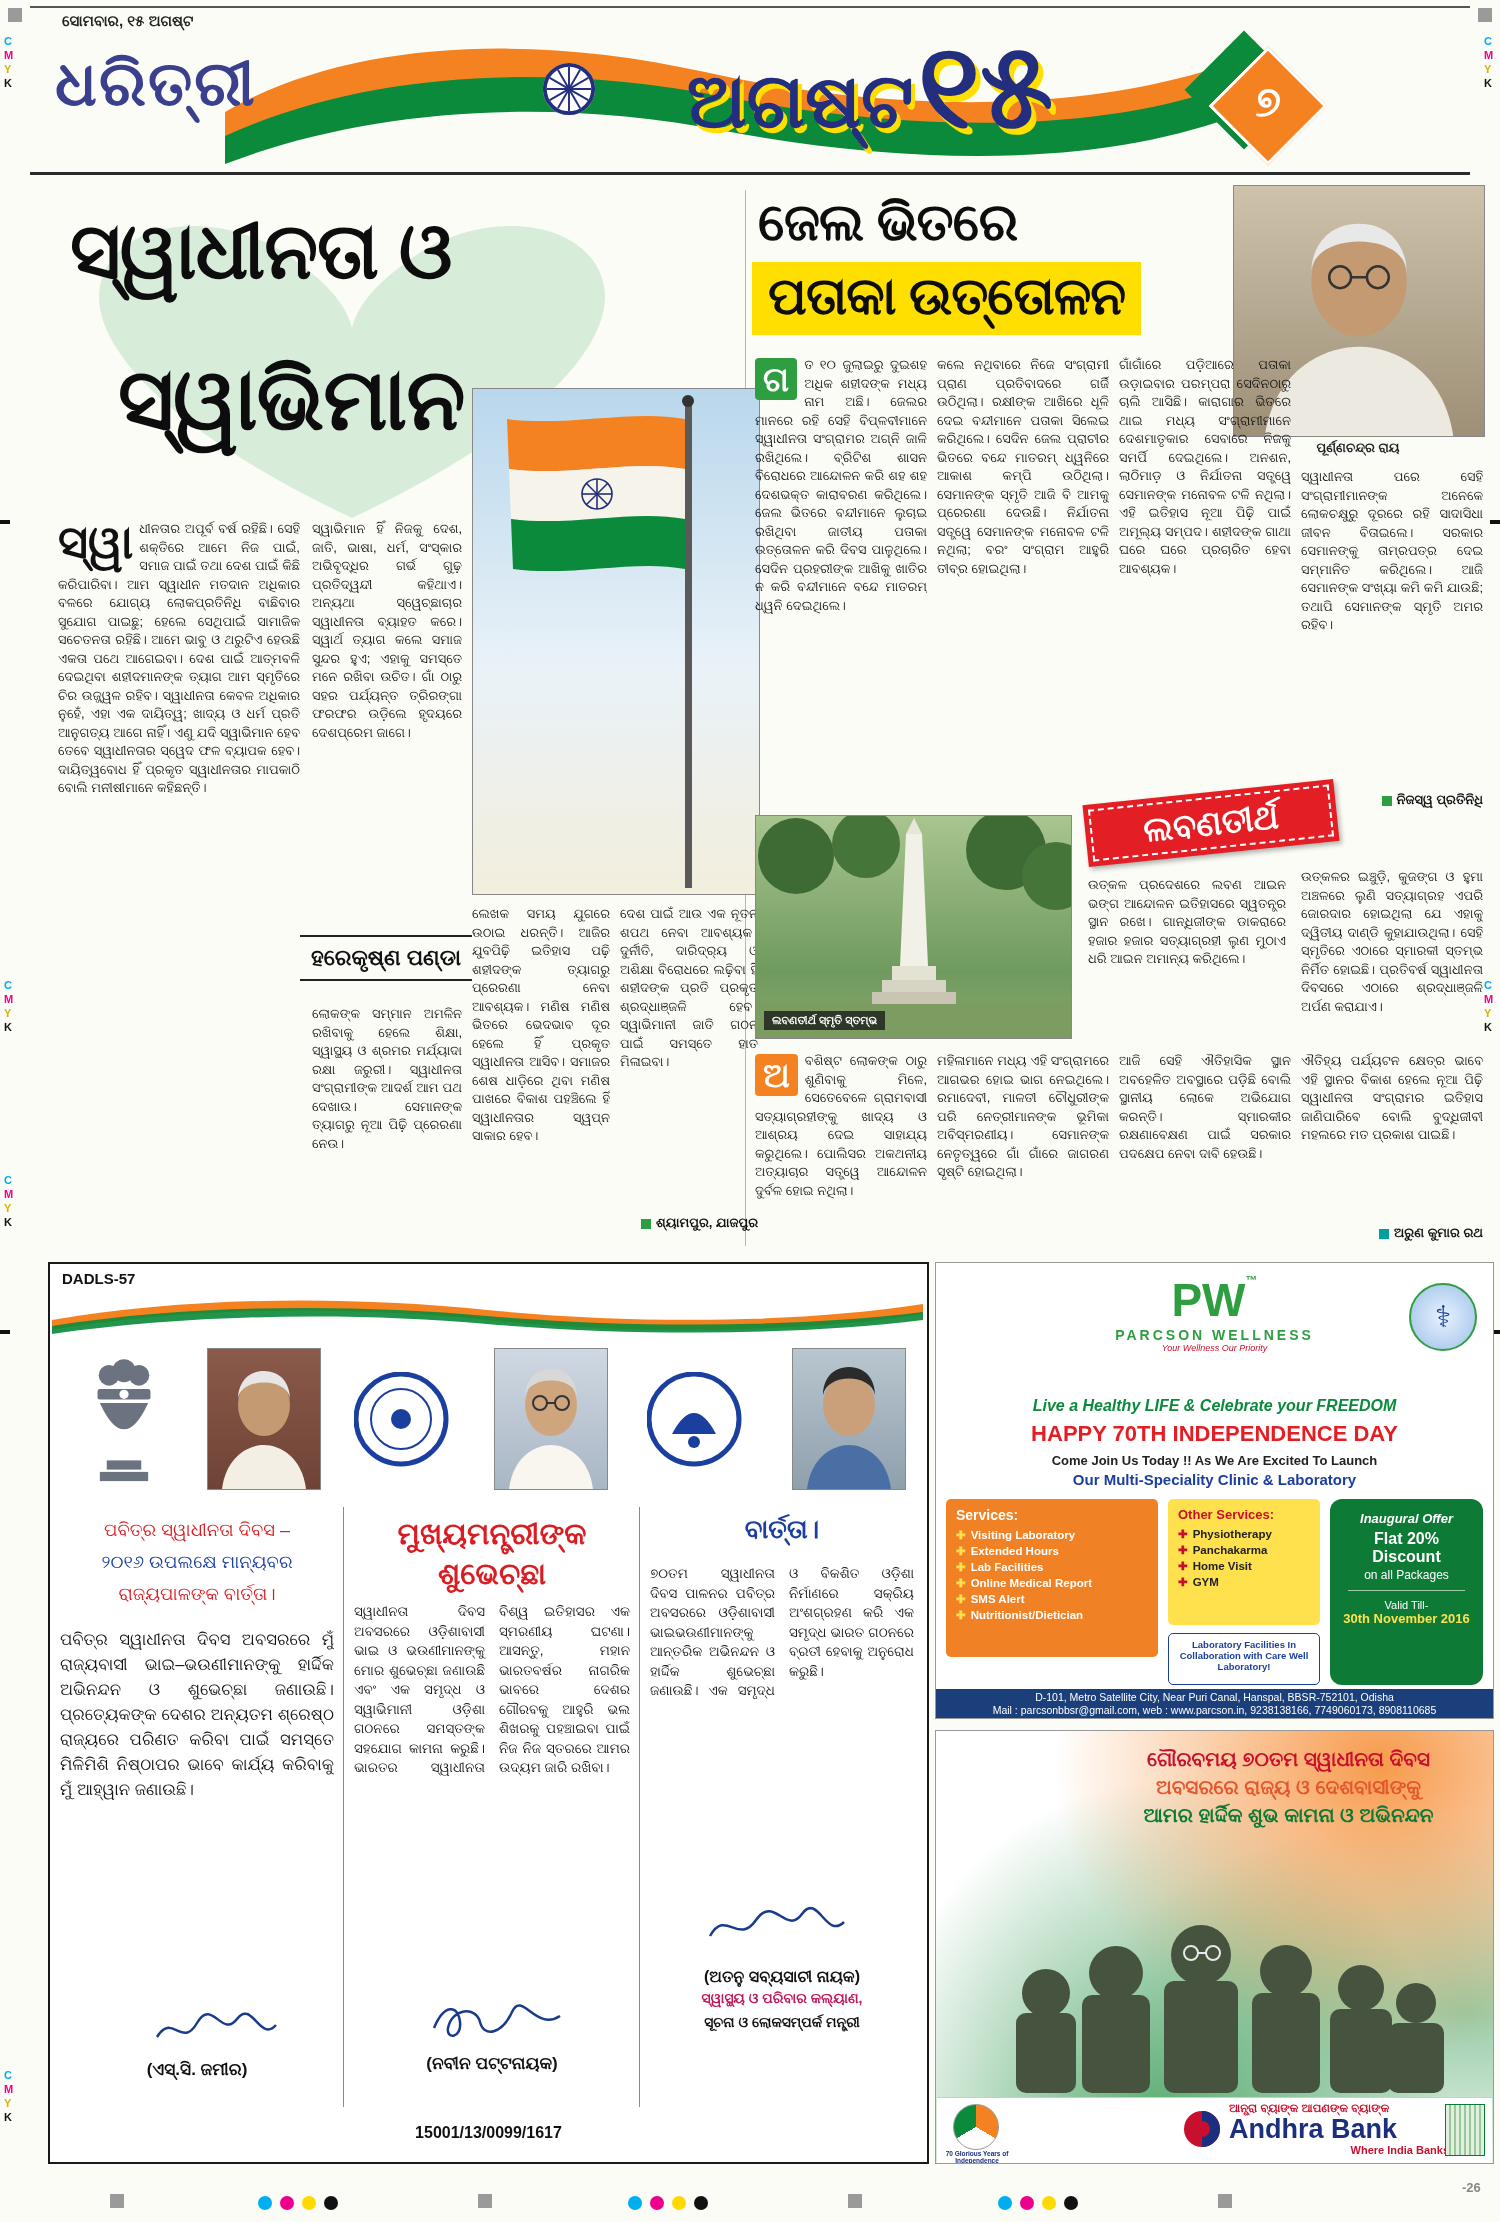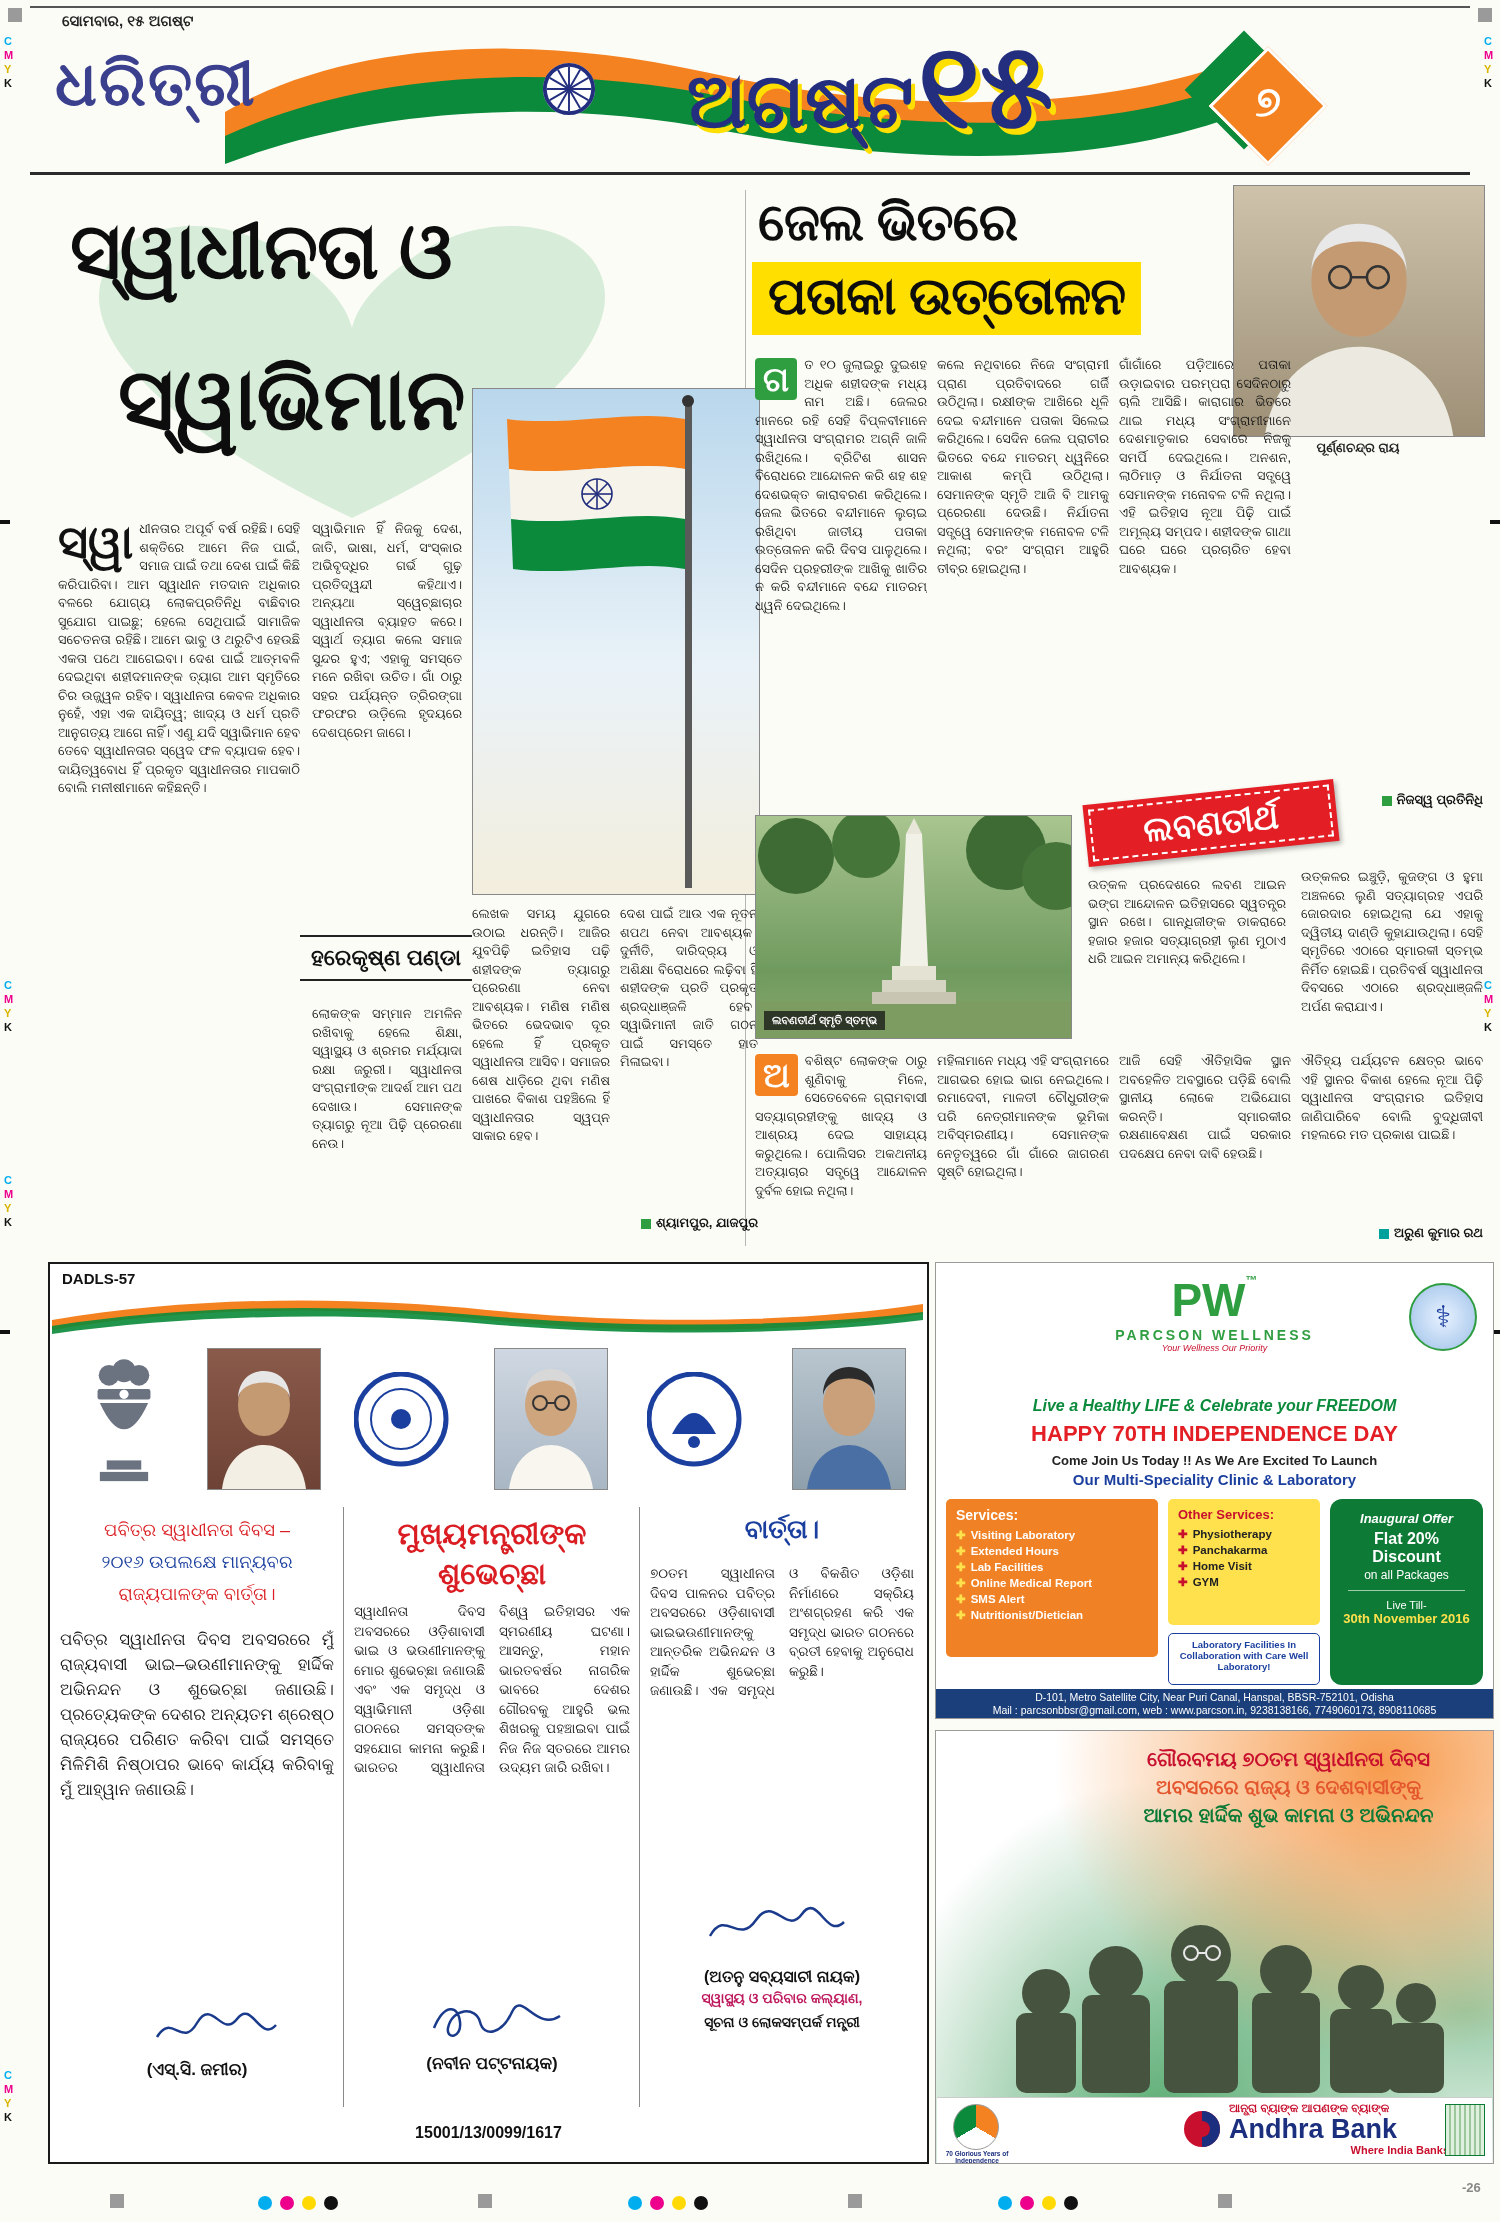--- a/index.html
+++ b/index.html
@@ -169,20 +169,21 @@
       </g>
     </svg>
   </div>
   <div class="caption" style="left:1233px;top:440px;width:250px;">ପୂର୍ଣ୍ଣଚନ୍ଦ୍ର ରାୟ</div>
 
   <div class="col" style="left:755px;top:356px;width:172px;height:456px;">
     <span class="dcbox green">ଗ</span><span>ତ ୧୦ ଜୁଲାଇରୁ ଦୁଇଶହ ଅଧିକ ଶହୀଦଙ୍କ ମଧ୍ୟ ନାମ ଅଛି। ଜେଲର ମାନରେ ରହି ସେହି ବିପ୍ଳବୀମାନେ ସ୍ୱାଧୀନତା ସଂଗ୍ରାମର ଅଗ୍ନି ଜାଳି ରଖିଥିଲେ। ବ୍ରିଟିଶ ଶାସନ ବିରୋଧରେ ଆନ୍ଦୋଳନ କରି ଶହ ଶହ ଦେଶଭକ୍ତ କାରାବରଣ କରିଥିଲେ। ଜେଲ ଭିତରେ ବନ୍ଦୀମାନେ ଲୁଚାଇ ରଖିଥିବା ଜାତୀୟ ପତାକା ଉତ୍ତୋଳନ କରି ଦିବସ ପାଳୁଥିଲେ। ସେଦିନ ପ୍ରହରୀଙ୍କ ଆଖିକୁ ଖାତିର ନ କରି ବନ୍ଦୀମାନେ ବନ୍ଦେ ମାତରମ୍ ଧ୍ୱନି ଦେଇଥିଲେ।</span>
   </div>
   <div class="col" style="left:937px;top:356px;width:172px;height:456px;">କଲେ ନଥିବାରେ ନିଜେ ସଂଗ୍ରାମୀ ପ୍ରାଣ ପ୍ରତିବାଦରେ ଗର୍ଜି ଉଠିଥିଲା। ରକ୍ଷୀଙ୍କ ଆଖିରେ ଧୂଳି ଦେଇ ବନ୍ଦୀମାନେ ପତାକା ସିଲେଇ କରିଥିଲେ। ସେଦିନ ଜେଲ ପ୍ରାଚୀର ଭିତରେ ବନ୍ଦେ ମାତରମ୍ ଧ୍ୱନିରେ ଆକାଶ କମ୍ପି ଉଠିଥିଲା। ସେମାନଙ୍କ ସ୍ମୃତି ଆଜି ବି ଆମକୁ ପ୍ରେରଣା ଦେଉଛି। ନିର୍ଯାତନା ସତ୍ତ୍ୱେ ସେମାନଙ୍କ ମନୋବଳ ଟଳି ନଥିଲା; ବରଂ ସଂଗ୍ରାମ ଆହୁରି ତୀବ୍ର ହୋଇଥିଲା।</div>
   <div class="col" style="left:1119px;top:356px;width:172px;height:456px;">ଗାଁଗାଁରେ ପଡ଼ିଆରେ ପତାକା ଉଡ଼ାଇବାର ପରମ୍ପରା ସେଦିନଠାରୁ ଚାଲି ଆସିଛି। କାରାଗାର ଭିତରେ ଥାଇ ମଧ୍ୟ ସଂଗ୍ରାମୀମାନେ ଦେଶମାତୃକାର ସେବାରେ ନିଜକୁ ସମର୍ପି ଦେଇଥିଲେ। ଅନଶନ, ଲାଠିମାଡ଼ ଓ ନିର୍ଯାତନା ସତ୍ତ୍ୱେ ସେମାନଙ୍କ ମନୋବଳ ଟଳି ନଥିଲା। ଏହି ଇତିହାସ ନୂଆ ପିଢ଼ି ପାଇଁ ଅମୂଲ୍ୟ ସମ୍ପଦ। ଶହୀଦଙ୍କ ଗାଥା ଘରେ ଘରେ ପ୍ରଚାରିତ ହେବା ଆବଶ୍ୟକ।</div>
+  <div class="col" style="left:1301px;top:468px;width:182px;height:318px;">ସ୍ୱାଧୀନତା ପରେ ସେହି ସଂଗ୍ରାମୀମାନଙ୍କ ଅନେକେ ଲୋକଚକ୍ଷୁରୁ ଦୂରରେ ରହି ସାଦାସିଧା ଜୀବନ ବିତାଇଲେ। ସରକାର ସେମାନଙ୍କୁ ତାମ୍ରପତ୍ର ଦେଇ ସମ୍ମାନିତ କରିଥିଲେ। ଆଜି ସେମାନଙ୍କ ସଂଖ୍ୟା କମି କମି ଯାଉଛି; ତଥାପି ସେମାନଙ୍କ ସ୍ମୃତି ଅମର ରହିବ।</div>
   <div class="tail" style="left:1301px;top:792px;width:182px;">
     <span class="sq" style="background:#2f9e41;"></span><span>ନିଜସ୍ୱ ପ୍ରତିନିଧି</span>
   </div>
 
   <div class="photo" style="left:755px;top:815px;width:315px;height:222px;background: linear-gradient(#a9c590,#6f9a5e 70%,#8aa86f);">
     <svg width="315" height="222" viewBox="0 0 315 222">
       <circle cx="40" cy="40" r="38" fill="#3e6b34"></circle>
       <circle cx="110" cy="28" r="34" fill="#46753a"></circle>
       <circle cx="250" cy="34" r="40" fill="#3e6b34"></circle>
       <circle cx="300" cy="60" r="34" fill="#46753a"></circle>
@@ -373,21 +374,21 @@
         </div>
     </div>
 
     <div class="abs ctr" style="left:232px;top:370px;width:152px;height:52px;background:#fff;border:1.5px solid #1b3f9e;border-radius:5px;font-size:9.5px;font-weight:bold;color:#1b3f9e;padding:5px 6px;box-sizing:border-box;">Laboratory Facilities In Collaboration with Care Well Laboratory!</div>
 
     <div class="abs ctr" style="left:394px;top:236px;width:153px;height:186px;background:#0d7a35;border-radius:12px;padding:12px 8px;box-sizing:border-box;color:#fff;">
       <div style="font-size:13px;font-style:italic;font-weight:bold;">Inaugural Offer</div>
       <div style="font-size:16px;font-weight:900;margin-top:4px;">Flat 20% Discount</div>
       <div style="font-size:12px;margin-top:2px;">on all Packages</div>
       <div style="height:1px;background:#fff;opacity:.6;margin:8px 10px;"></div>
-      <div style="font-size:11px;">Live Till-</div>
+      <div style="font-size:11px;">Valid Till-</div>
       <div style="font-size:13px;font-weight:900;color:#ffe14d;">30th November 2016</div>
     </div>
 
     <div class="abs ctr" style="left:0;top:426px;width:557px;height:29px;background:#1b3f7a;color:#fff;padding-top:2px;box-sizing:border-box;">
       <div style="font-size:10.5px;line-height:13px;">D-101, Metro Satellite City, Near Puri Canal, Hanspal, BBSR-752101, Odisha</div>
       <div style="font-size:10.5px;line-height:13px;">Mail : parcsonbbsr@gmail.com, web : www.parcson.in, 9238138166, 7749060173, 8908110685</div>
     </div>
   </div>
 
   <div class="adbox" style="left:935px;top:1730px;width:557px;height:432px;border:1px solid #999;overflow:hidden;">

